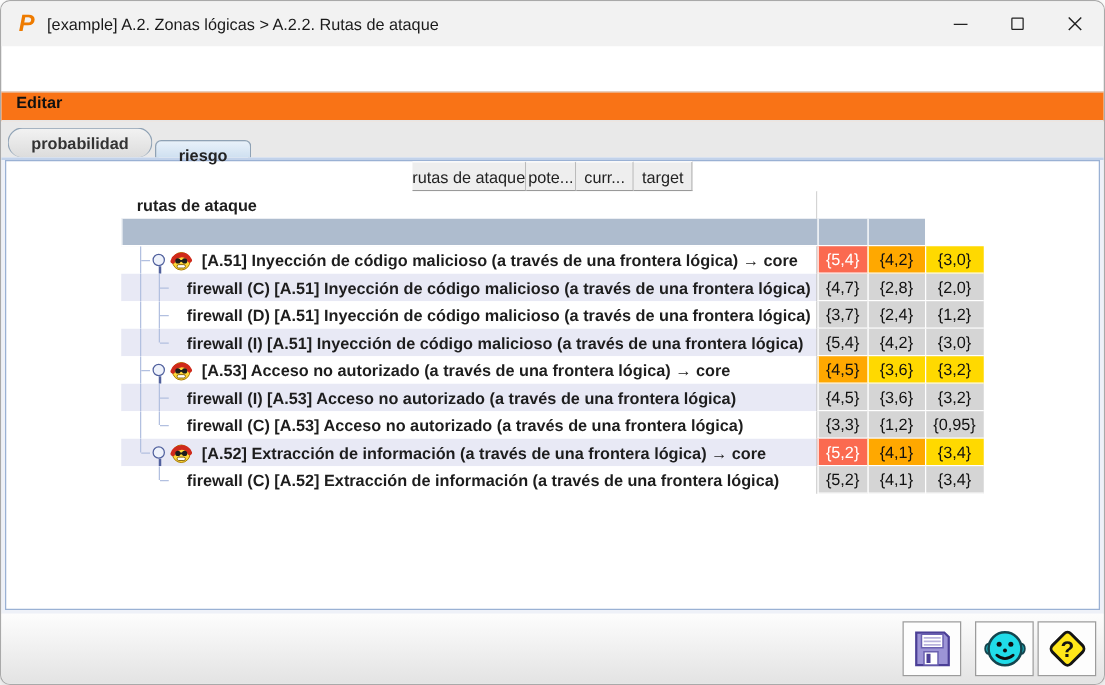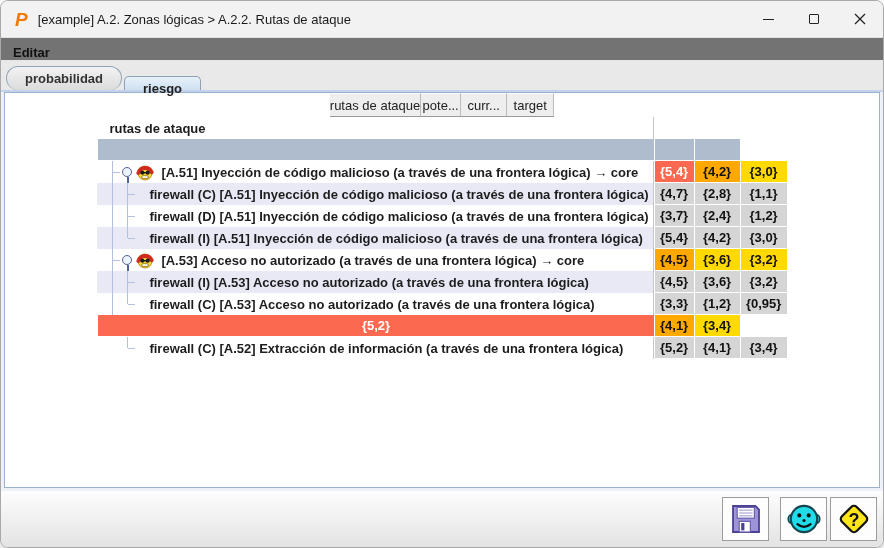--- a/index.html
+++ b/index.html
@@ -12,21 +12,21 @@
   }
   
   .titlebar { height:36px; background:#f2f2f2; display:flex; align-items:center; flex:none; }
   .app-logo { font-weight:bold; font-style:italic; font-size:19px; color:#ee7b00; margin:0 10px 0 14px; line-height:1; }
   .title-text { font-size:13px; color:#1a1a1a; }
   .win-controls { margin-left:auto; display:flex; height:100%; }
   .win-btn { width:46px; height:100%; display:flex; align-items:center; justify-content:center; cursor:default; }
   .glyph-min { width:11px; height:0; border-top:1.2px solid #222; display:block; }
   .glyph-max { width:10px; height:10px; border:1.2px solid #222; border-radius:1px; display:block; }
   
-  .menubar { height:24px; background:#737373; border-top:1px solid #e2e2e2; border-bottom:1px solid #e6e6e6; display:flex; align-items:flex-end; flex:none; }
+  .menubar { height:24px; background:#f97316; border-top:1px solid #e2e2e2; border-bottom:1px solid #e6e6e6; display:flex; align-items:flex-start; flex:none;margin-top:36px; }
   .menu-item { font-size:13px; font-weight:bold; color:#111; padding:0 10px 0 12px; }
   
   .tabstrip { height:29px; background:#e9e9e9; display:flex; align-items:flex-end; padding-left:5px; flex:none; }
   .tab { font-size:13px; font-weight:bold; color:#222; padding:4px 18px 5px 18px;
          border:1px solid #8fa2b5; border-bottom:none; border-radius:5px 5px 0 0; margin-right:2px; }
   .tab.unselected { background:linear-gradient(#f2f2f2,#dcdcdc); height:24px; color:#333;border-radius:12px; }
   .tab.selected { background:linear-gradient(#e8f1fa,#cfe0f0); height:14px; position:relative; z-index:2; }
   
   .content { flex:1; background:#eef1f8; padding:0 3px 3px 3px; border-top:2px solid #c2d2ea; display:flex; min-height:0; }
   .table-frame { flex:1; border:1px solid #9ab1d4; background:#fff; display:flex; flex-direction:column; min-width:0;align-items:center; }
@@ -43,21 +43,21 @@
   .row-label { padding:1px 4px; }
   .row-label.selected { background:var(--selblue); color:#fff; }
   .lv3 .row-label { margin-left:10px; }
   .conn { width:15px; height:22px; position:relative; flex:none; }
   .conn.line::before, .conn.tee::before { content:''; position:absolute; left:7px; top:0; bottom:0; width:1px; background:var(--treeline); }
   .conn.elbow::before { content:''; position:absolute; left:7px; top:0; height:11px; width:1px; background:var(--treeline); }
   .conn.tee::after, .conn.elbow::after { content:''; position:absolute; left:8px; top:11px; right:0; height:1px; background:var(--treeline); }
   .conn.handle::before { content:''; position:absolute; left:2px; top:6px; width:8px; height:8px; border:1.5px solid #51619e; border-radius:50%; background:#eef2fb; }
   .conn.handle::after { content:''; position:absolute; left:7px; top:16px; bottom:0; width:1.5px; background:#51619e; }
   .attacker { flex:none; margin:0 3px 0 1px; }
-  .val-cell { display:flex; align-items:center; justify-content:center; font-size:13px; font-weight:bold; color:#111;
+  .val-cell { display:flex; align-items:center; justify-content:center; font-size:13px; font-weight:normal; color:#111;
               border-left:1px solid #fff; border-bottom:1px solid #fff; overflow:hidden; }
   .bg-plain { background:transparent; }
   .bg-sel   { background:var(--selcell); }
   .bg-gray  { background:var(--cgray); }
   .bg-red   { background:var(--cred); color:#fff; }
   .bg-orange{ background:var(--corange); }
   .bg-yellow{ background:var(--cyellow); }
   .row.base .bg-plain { background:#fff; }
   .filler { flex:1; background:#ebebeb; }
   
@@ -139,21 +139,21 @@
             <div class="val-cell bg-yellow">{3,0}</div>
           </div>
           <div class="grid-row row alt lv3">
     <div class="tree-cell">
               <span class="conn line"></span>
               <span class="conn tee"></span>
               <span class="row-label">firewall (C) [A.51] Inyección de código malicioso (a través de una frontera lógica)</span>
             </div>
   <div class="val-cell bg-gray">{4,7}</div>
             <div class="val-cell bg-gray">{2,8}</div>
-            <div class="val-cell bg-gray">{1,1}</div>
+            <div class="val-cell bg-gray">{2,0}</div>
           </div>
           <div class="grid-row row base lv3">
     <div class="tree-cell">
               <span class="conn line"></span>
               <span class="conn tee"></span>
               <span class="row-label">firewall (D) [A.51] Inyección de código malicioso (a través de una frontera lógica)</span>
             </div>
   <div class="val-cell bg-gray">{3,7}</div>
             <div class="val-cell bg-gray">{2,4}</div>
             <div class="val-cell bg-gray">{1,2}</div>
@@ -200,20 +200,33 @@
     <div class="tree-cell">
               <span class="conn line"></span>
               <span class="conn elbow"></span>
               <span class="row-label">firewall (C) [A.53] Acceso no autorizado (a través de una frontera lógica)</span>
             </div>
   <div class="val-cell bg-gray">{3,3}</div>
             <div class="val-cell bg-gray">{1,2}</div>
             <div class="val-cell bg-gray">{0,95}</div>
           </div>
           <div class="grid-row row alt lv2">
+    <div class="tree-cell">
+              <span class="conn elbow"></span>
+              <span class="conn handle"></span>
+              <svg class="attacker" width="18" height="18" viewBox="0 0 18 18">
+                <circle cx="9" cy="10" r="7" fill="#ffd83a" stroke="#a87b00" stroke-width="0.8"></circle>
+                <path d="M2.3,10 A7.2,7.2 0 0 1 15.7,9.2" fill="none" stroke="#cf2a1b" stroke-width="3.8" stroke-linecap="round"></path>
+                <circle cx="6.3" cy="9.7" r="2.1" fill="#1c1c1c"></circle>
+                <circle cx="11.7" cy="9.7" r="2.1" fill="#1c1c1c"></circle>
+                <rect x="6" y="9" width="6" height="1.5" fill="#1c1c1c"></rect>
+                <rect x="5.7" y="12.7" width="6.6" height="2.7" rx="1.2" fill="#fff" stroke="#7a5a00" stroke-width="0.7"></rect>
+              </svg>
+              <span class="row-label">[A.52] Extracción de información (a través de una frontera lógica) → core</span>
+            </div>
   <div class="val-cell bg-red">{5,2}</div>
             <div class="val-cell bg-orange">{4,1}</div>
             <div class="val-cell bg-yellow">{3,4}</div>
           </div>
           <div class="grid-row row base lv3">
     <div class="tree-cell">
               <span class="conn blank"></span>
               <span class="conn elbow"></span>
               <span class="row-label">firewall (C) [A.52] Extracción de información (a través de una frontera lógica)</span>
             </div>

